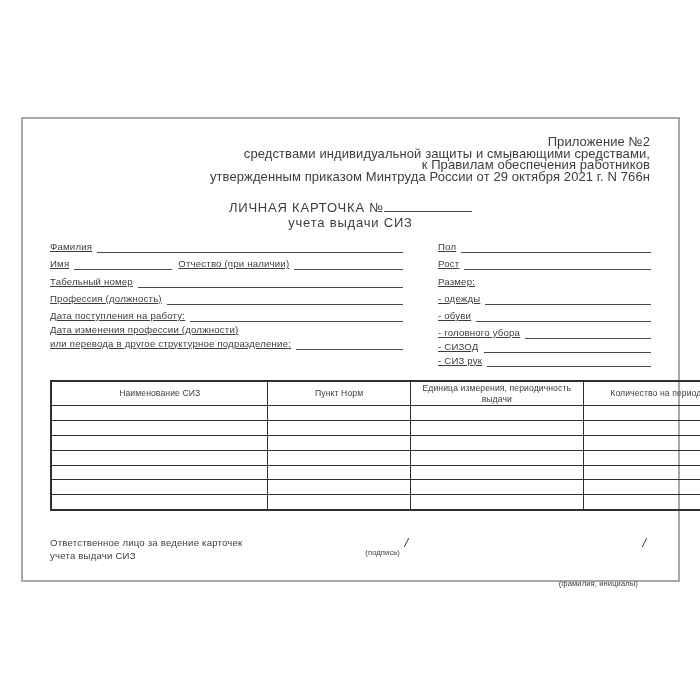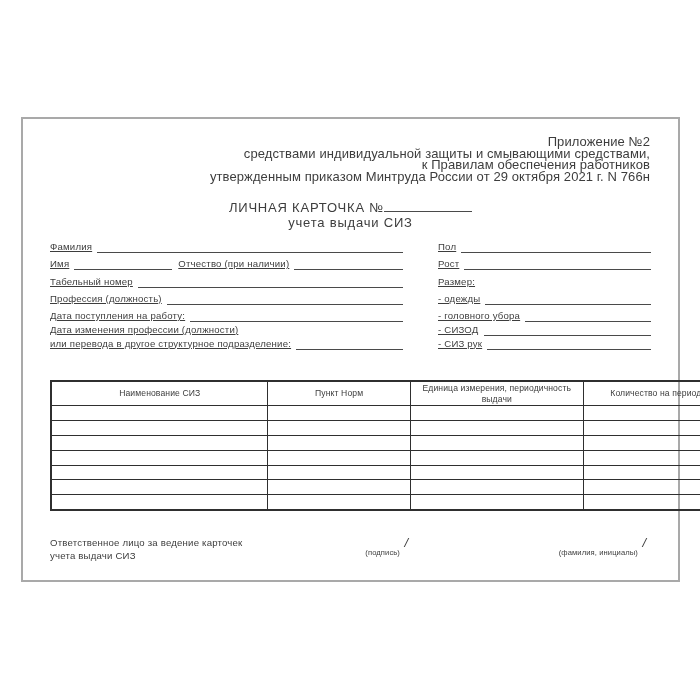--- a/index.html
+++ b/index.html
@@ -42,21 +42,21 @@
     height:23px;font-weight:normal;font-size:8.6px;line-height:10.5px;
     text-align:center;vertical-align:middle;letter-spacing:0.1px;
   }
   .siz-table td{height:13.9px;}
   
   .footer{position:absolute;top:417px;left:27px;width:601px;display:flex;font-size:9.6px;letter-spacing:0.2px;}
   .resp{width:222px;line-height:13px;}
   .sig-area{flex:1;display:flex;align-items:flex-start;padding-top:0px;}
   .sig-field{display:flex;flex-direction:column;align-items:flex-end;}
   .sig-field.first{width:128px;}
-  .sig-field.second{flex:1;}
+  .sig-field.second{flex:1;gap:31px;}
   .sig-line{height:10px;border-bottom:1px solid #4a4a4a;}
   .sig-caption{text-align:center;font-size:7.6px;line-height:9px;margin-top:1px;letter-spacing:0.1px;}
   .slash{width:13px;text-align:center;font-size:13px;line-height:13px;font-style:italic;margin-top:0px;color:#3d3d3d;}
 </style>
 </head>
 <body>
 
 <div class="page">
 
   <div class="appendix">
@@ -111,20 +111,24 @@
       </div>
       <div class="frow">
         <span class="lbl">Рост</span>
         <span class="fill"></span>
       </div>
       <div class="frow">
         <span class="lbl">Размер:</span>
       </div>
       <div class="frow">
         <span class="lbl">- одежды</span>
+        <span class="fill"></span>
+      </div>
+      <div class="frow">
+        <span class="lbl">- обуви</span>
         <span class="fill"></span>
       </div>
       <div class="frow">
         <span class="lbl">- головного убора</span>
         <span class="fill"></span>
       </div>
       <div class="frow tight">
         <span class="lbl">- СИЗОД</span>
         <span class="fill"></span>
       </div>

